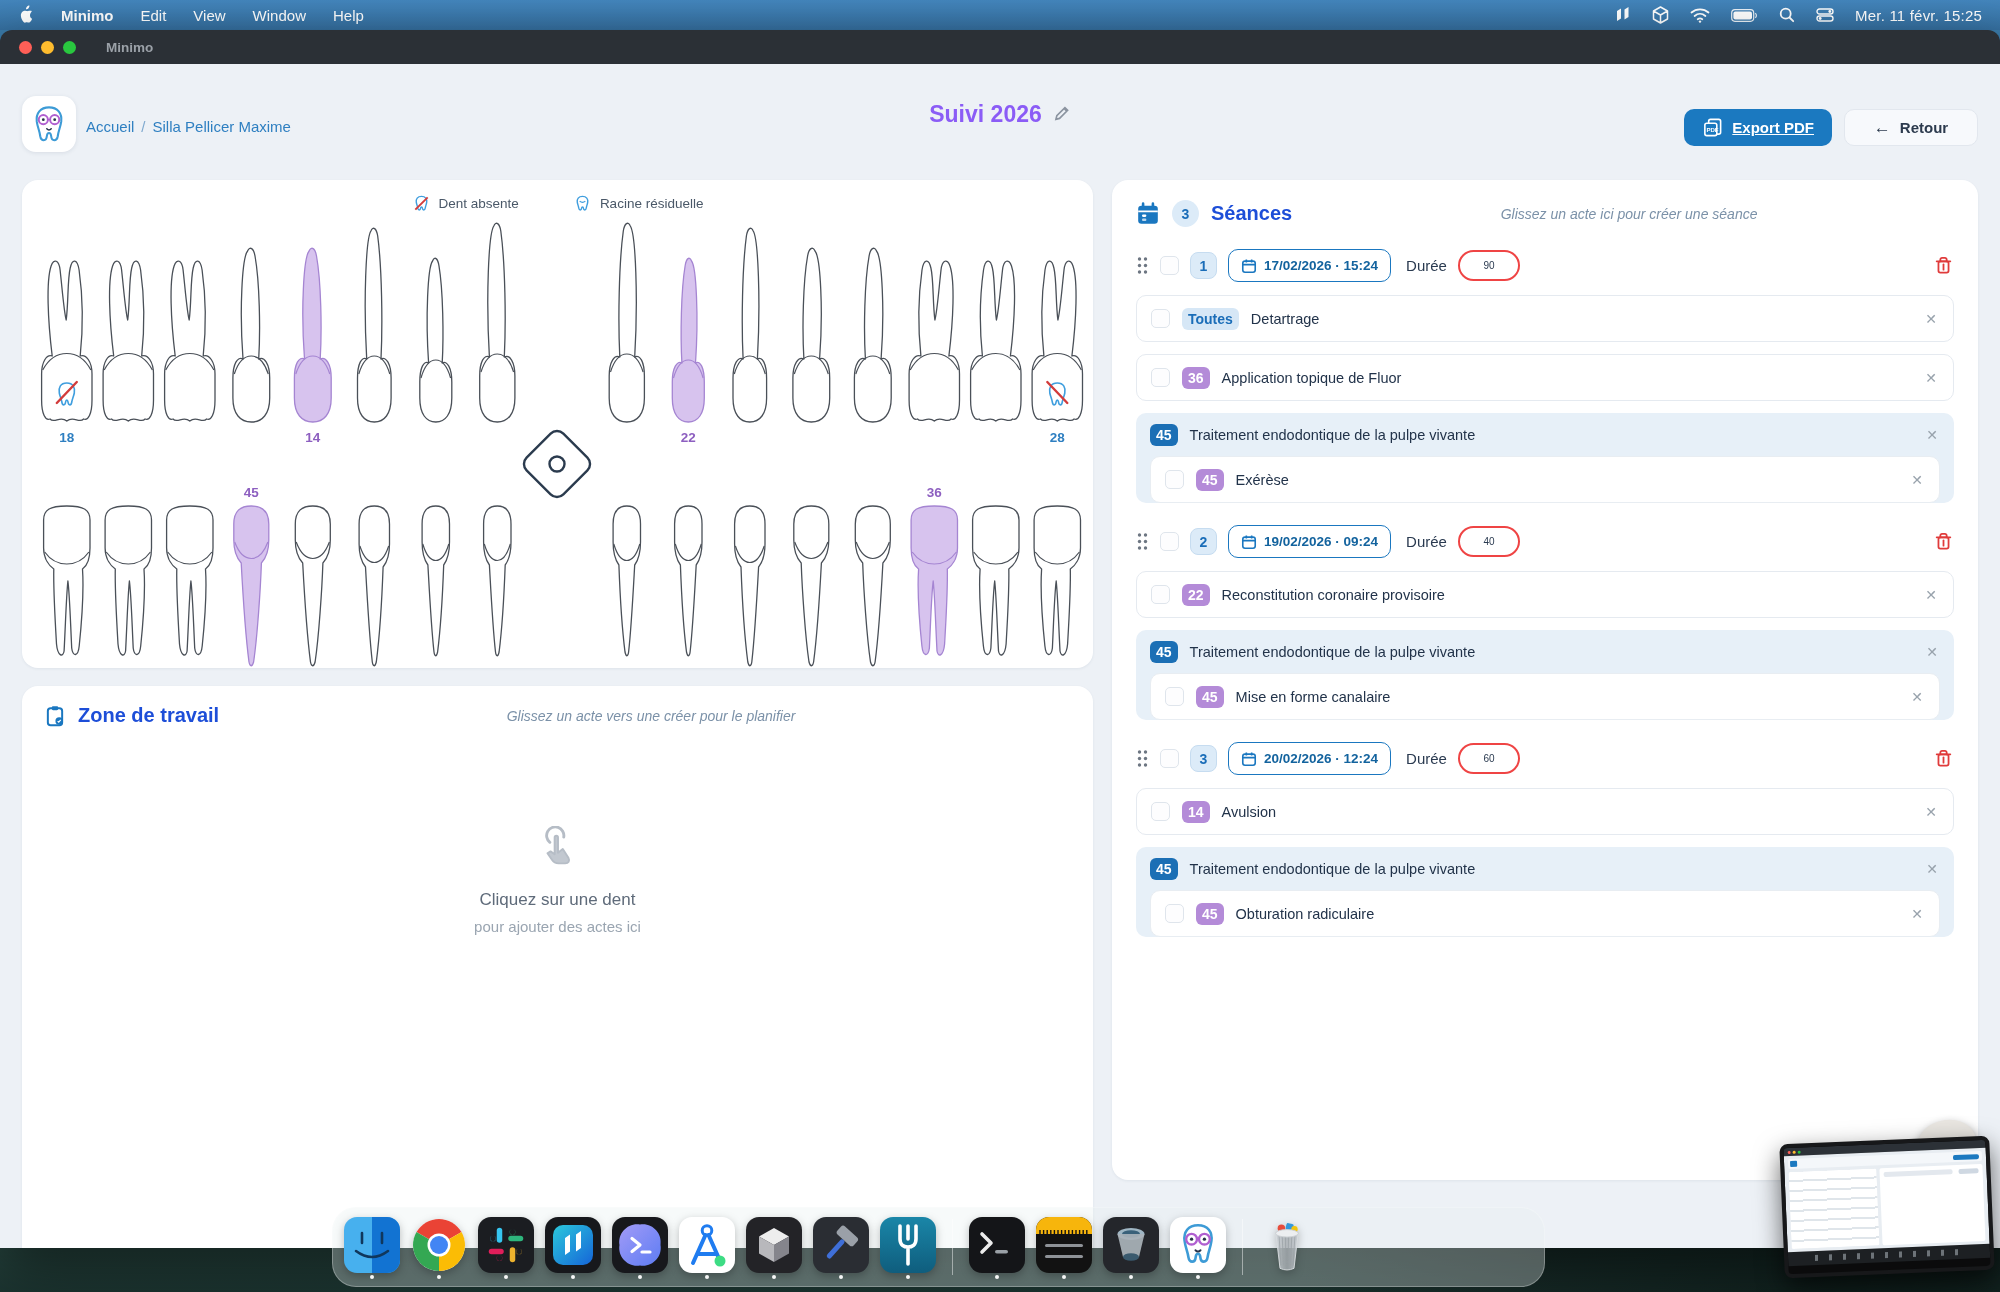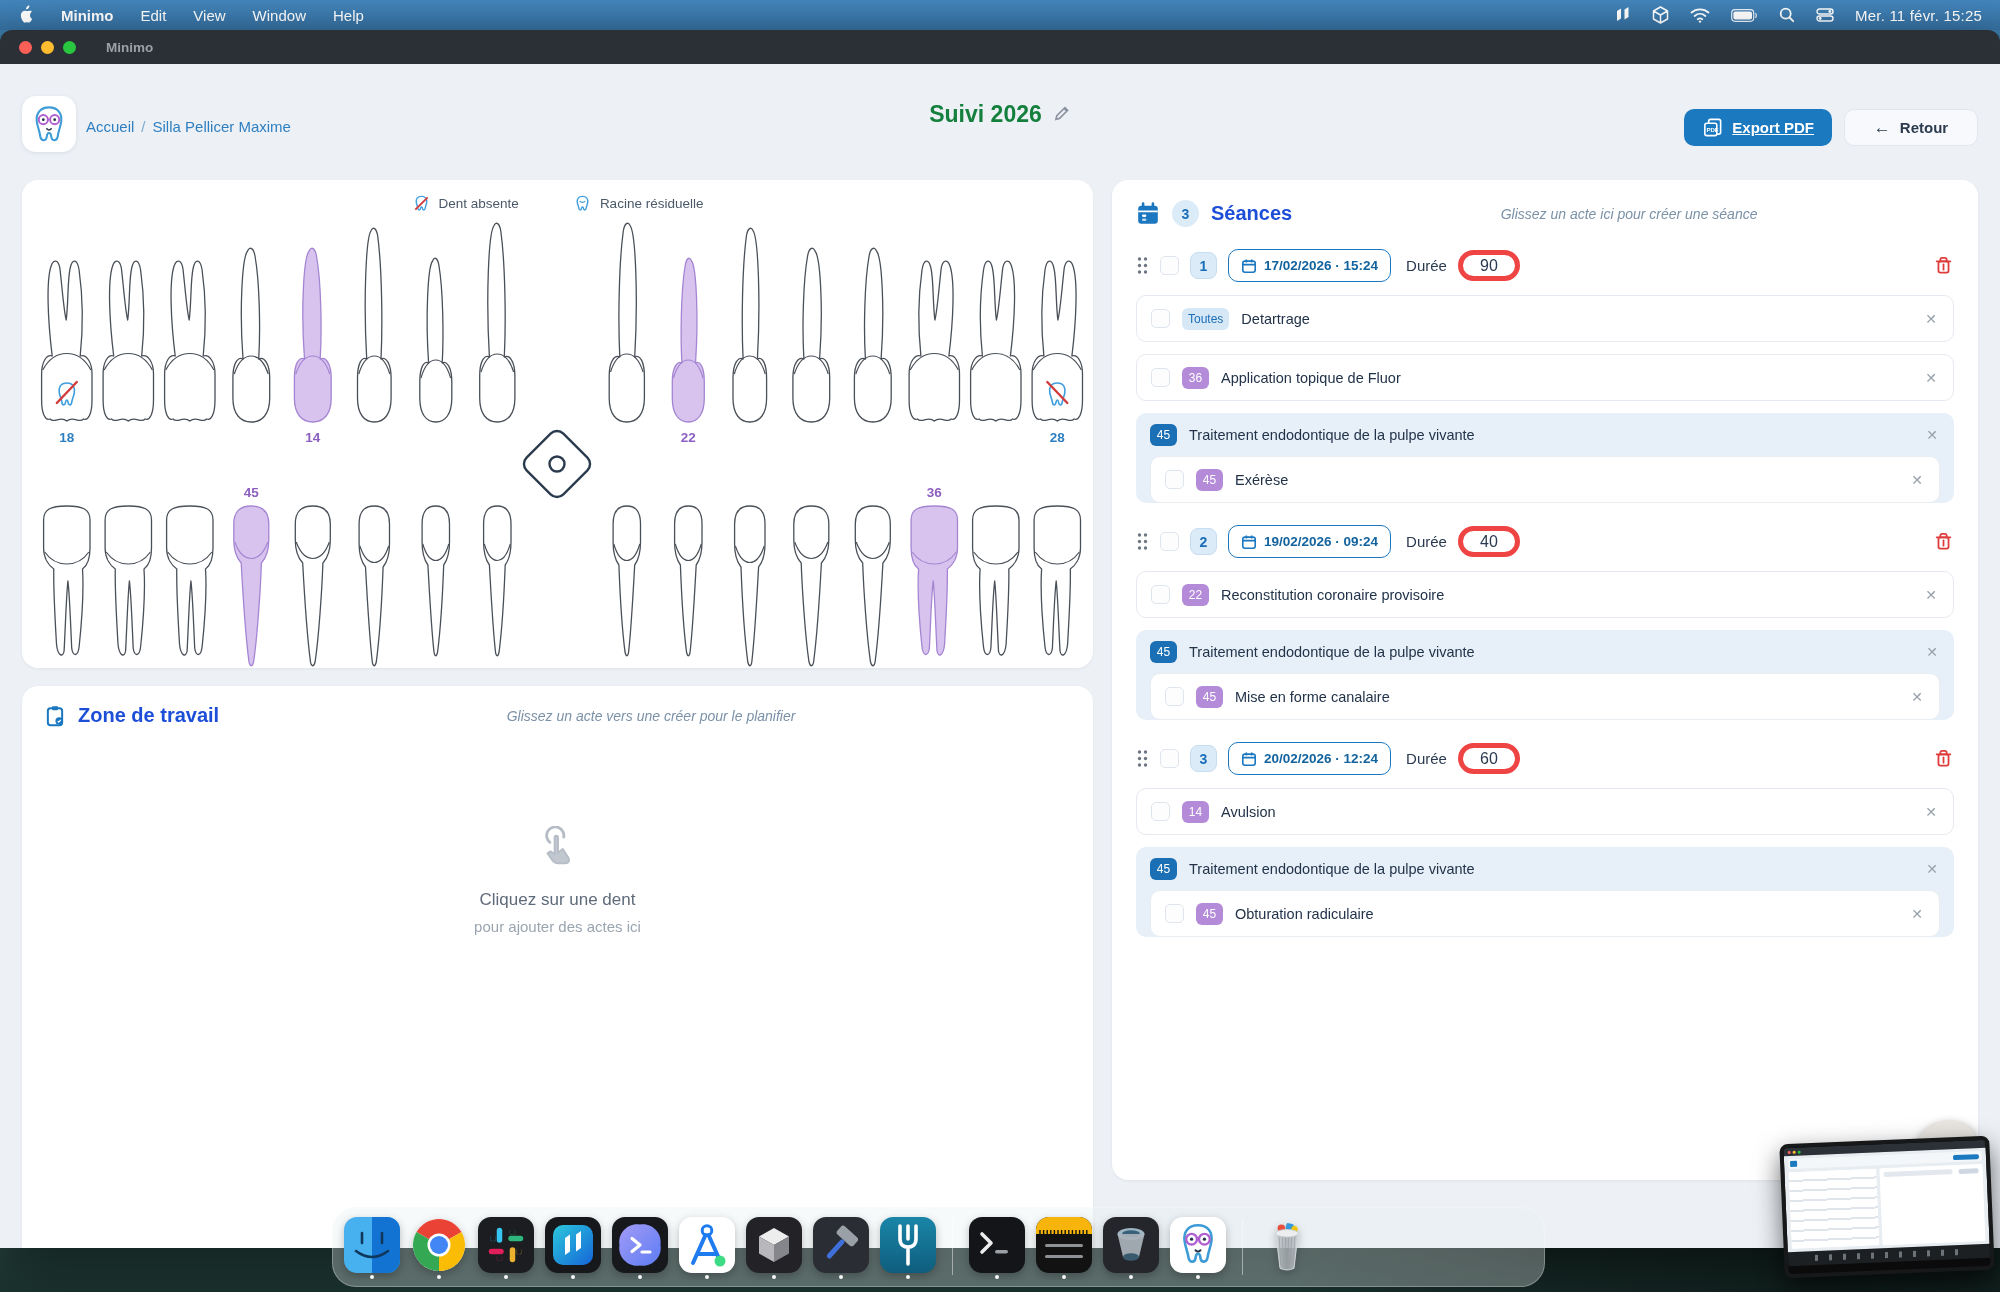--- a/index.html
+++ b/index.html
@@ -27,21 +27,21 @@
   .light.red{background:#ff5f57;}.light.yellow{background:#febc2e;}.light.green{background:#29c73f;}
   .tb-title{color:#9ba1a8;font-size:13.5px;margin-left:30px;font-weight:bold;}
   .app{position:absolute;top:34px;left:0;right:0;bottom:0;background:#edf1f6;}
   
   .logo-card{position:absolute;left:22px;top:32px;width:54px;height:56px;background:#fff;border-radius:14px;
     display:flex;align-items:center;justify-content:center;box-shadow:0 1px 4px rgba(30,50,80,.10);}
   .breadcrumb{position:absolute;left:86px;top:54px;font-size:15px;color:#2e7fc1;display:flex;gap:7px;}
   .breadcrumb .sep{color:#7fa9cf;}
   .breadcrumb .crumb{cursor:pointer;}
   .title-wrap{position:absolute;left:50%;top:37px;transform:translateX(-50%);display:flex;align-items:center;gap:11px;}
-  .page-title{font-size:23px;font-weight:bold;color:#15803d;white-space:nowrap;}
+  .page-title{font-size:23px;font-weight:bold;color:#8b5cf6;white-space:nowrap;}
   .btn{display:inline-flex;align-items:center;justify-content:center;gap:9px;height:37px;border-radius:10px;
     font-size:15px;font-weight:bold;box-sizing:border-box;cursor:pointer;}
   .btn-export{position:absolute;right:168px;top:45px;padding:9px 18px;background:#1b79c0;color:#fff;text-decoration:underline;}
   .btn-back{position:absolute;right:22px;top:45px;width:134px;background:#f7f9fc;color:#2c3a4d;border:1px solid #e2e7ee;}
   .btn-back .arrow{font-size:17px;line-height:1;}
   
   .card{position:absolute;background:#fff;border-radius:16px;box-shadow:0 1px 3px rgba(30,50,80,.07);}
   .chart-card{left:22px;top:116px;width:1071px;height:488px;}
   .workzone-card{left:22px;top:622px;width:1071px;height:607px;}
   .seances-card{left:1112px;top:116px;width:866px;height:1000px;padding:20px 24px;box-sizing:border-box;}
@@ -59,27 +59,27 @@
   
   .seance{margin-top:22px;}
   .seance-head{display:flex;align-items:center;gap:11px;margin-bottom:13px;}
   .spacer{flex:1;}
   .checkbox{width:19px;height:19px;border:1.5px solid #dfe5ec;border-radius:5px;background:#fdfdfe;box-sizing:border-box;flex:none;}
   .num-badge{width:27px;height:27px;border-radius:8px;background:#dcebf8;border:1px solid #c6dcf0;color:#1a6db8;
     font-size:14px;font-weight:bold;display:flex;align-items:center;justify-content:center;box-sizing:border-box;}
   .date-pill{display:flex;align-items:center;gap:7px;height:31px;padding:0 12px;border:1.5px solid #1a77c0;
     border-radius:10px;background:#fff;color:#13639e;font-size:13.5px;font-weight:bold;cursor:pointer;}
   .duree-label{font-size:15px;color:#2a3a50;margin-left:4px;}
-  .duree-input{width:62px;height:31px;border:5px solid #ef4444;border-radius:16px;background:#fff;display:flex;
-    align-items:center;justify-content:center;font-size:16px;color:#2a3a50;box-sizing:border-box;}
+  .duree-input{width:62px;height:31px;border:2px solid #ef4444;border-radius:16px;background:#fff;display:flex;
+    align-items:center;justify-content:center;font-size:10px;color:#2a3a50;box-sizing:border-box;}
   .act-row{display:flex;align-items:center;gap:12px;height:45px;border:1px solid #e5eaf0;border-radius:10px;
     background:#fff;padding:0 14px;margin-bottom:12px;}
   .act-label{font-size:14.5px;color:#22334a;}
   .close-x{color:#98a2ac;font-size:14px;cursor:pointer;padding:0 2px;}
-  .badge{min-width:27px;height:22px;padding:0 6px;border-radius:6px;font-size:12px;font-weight:normal;
+  .badge{min-width:27px;height:22px;padding:0 6px;border-radius:6px;font-size:14px;font-weight:bold;
     display:inline-flex;align-items:center;justify-content:center;box-sizing:border-box;flex:none;}
   .badge-purple{background:#b48bd8;color:#fff;}
   .badge-bluelight{background:#d6e7f6;color:#1a6db8;}
   .badge-bluesolid{background:#1b6fb5;color:#fff;}
   .act-group{background:#e7f0f8;border-radius:10px;margin-bottom:12px;}
   .act-group-head{display:flex;align-items:center;gap:12px;height:43px;padding:0 14px;}
   .act-group .act-row{margin:0 14px 14px 14px;border-color:#e8edf2;}
   
   .dock{position:absolute;left:332px;bottom:5px;width:1213px;height:80px;border-radius:24px;
     background:rgba(230,238,238,.32);border:1px solid rgba(255,255,255,.28);

